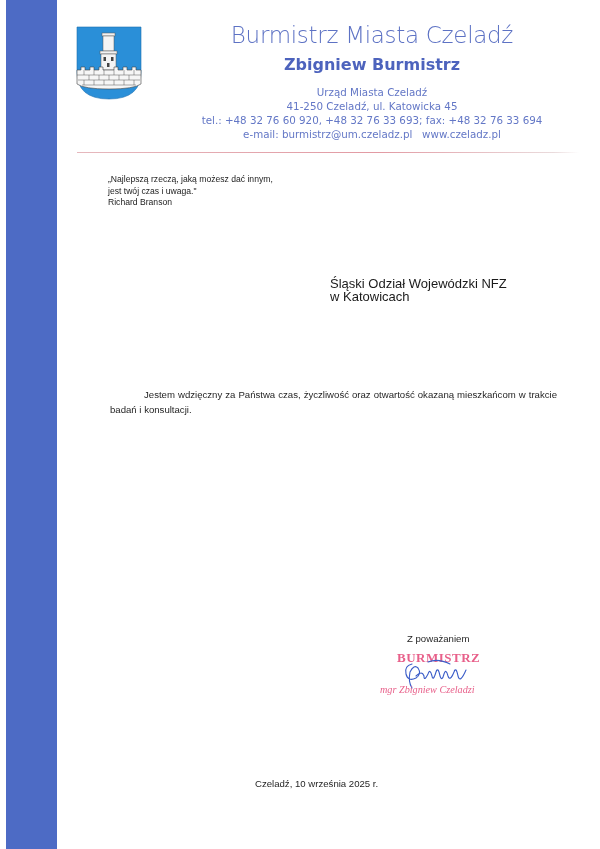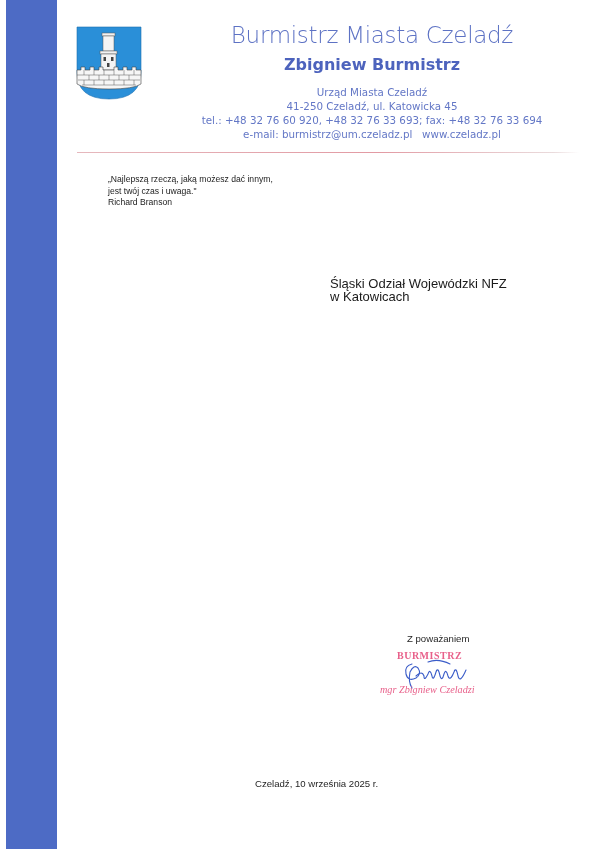--- a/index.html
+++ b/index.html
@@ -47,21 +47,21 @@
   .body-text {
     position: absolute; left: 110px; top: 388px; width: 447px;
     font-size: 9.6px; line-height: 14.9px; color: #1f1f1f; text-align: justify;
   }
   .body-text p { margin: 0 0 6.8px 0; text-indent: 34px; }
   .closing {
     position: absolute; left: 407px; top: 633px; font-size: 9.6px; color: #1f1f1f;
   }
   .stamp-title {
     position: absolute; left: 397px; top: 650px; font-family: "Liberation Serif", serif;
-    font-size: 10px; font-weight: bold; letter-spacing: 0.5px; color: #e8608a;
+    font-size: 13px; font-weight: bold; letter-spacing: 0.5px; color: #e8608a;
   }
   .stamp-name {
     position: absolute; left: 380px; top: 684px; font-family: "Liberation Serif", serif;
     font-style: italic; font-size: 10.2px; color: #e8608a; white-space: nowrap;
   }
   .signature {
     position: absolute; left: 398px; top: 652px; width: 80px; height: 40px;
   }
   .date {
     position: absolute; left: 255px; top: 778px; font-size: 9.6px; color: #1f1f1f;
@@ -122,20 +122,21 @@
   <div>jest twój czas i uwaga."</div>
   <div>Richard Branson</div>
 </div>
 
 <div class="recipient">
   <div>Śląski Odział Wojewódzki NFZ</div>
   <div>w Katowicach</div>
 </div>
 
 <div class="body-text">
+  <p>Jestem wdzięczny za Państwa czas, życzliwość oraz otwartość okazaną mieszkańcom w trakcie badań i konsultacji.</p>
 </div>
 
 <div class="closing">Z poważaniem</div>
 <div class="stamp-title">BURMISTRZ</div>
 <svg class="signature" viewBox="0 0 80 40">
   <path d="M14 12 Q6 14 8 22 Q10 30 18 26 Q24 22 20 16 Q16 12 12 20 Q10 30 14 36 M18 24 Q24 18 26 24 Q26 30 30 22 Q32 16 34 24 Q35 30 38 20 Q40 14 42 24 Q44 30 46 22 Q48 16 50 24 Q52 30 56 20 Q58 14 60 24 Q62 32 68 18 M30 10 Q40 6 52 12" fill="none" stroke="#3a5cc8" stroke-width="1.1" stroke-linecap="round"></path>
 </svg>
 <div class="stamp-name">mgr Zbigniew Czeladzi</div>
 
 <div class="date">Czeladź, 10 września 2025 r.</div>

